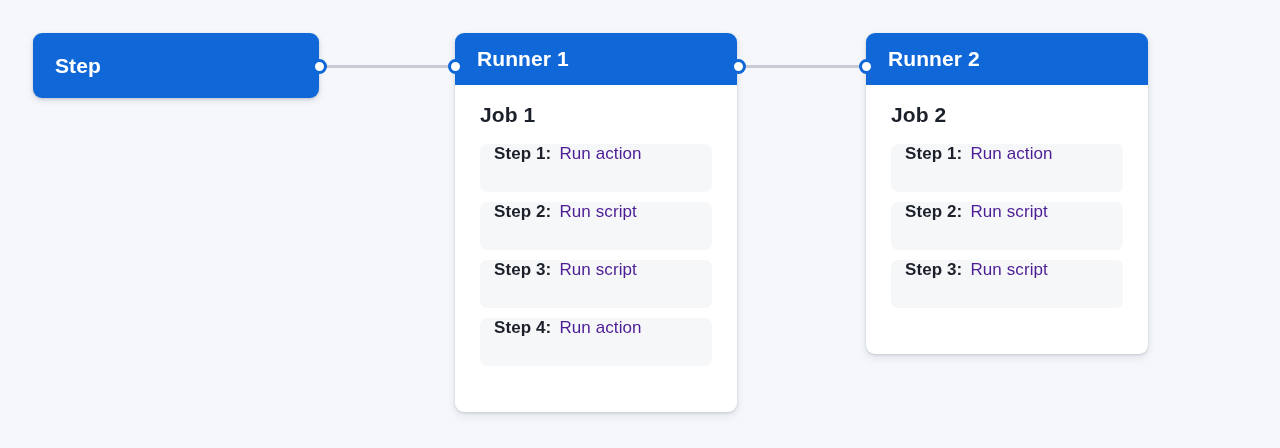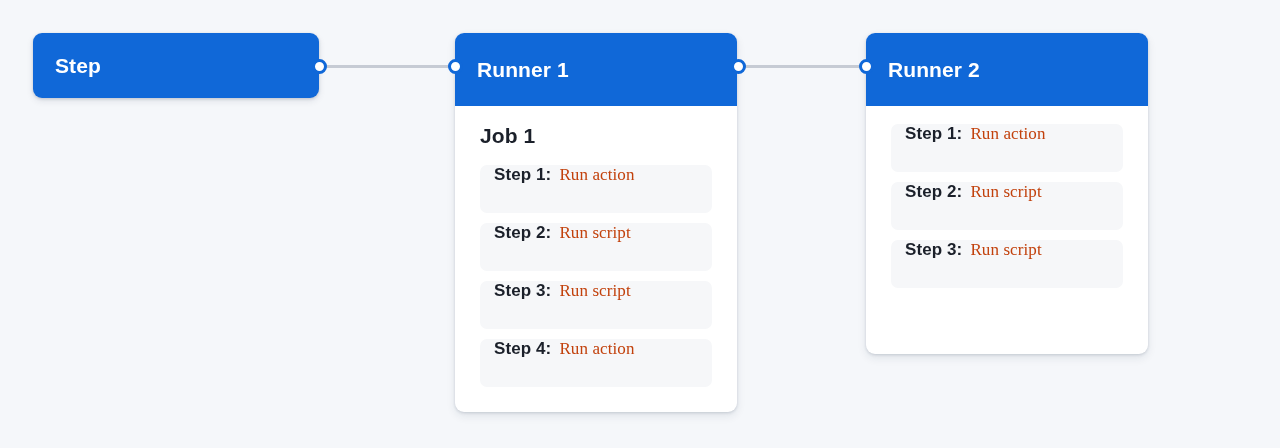--- a/index.html
+++ b/index.html
@@ -77,21 +77,21 @@
     background: #ffffff;
     border-radius: 9px;
     box-shadow: 0 1px 3px rgba(27,43,72,0.16), 0 4px 10px rgba(27,43,72,0.09);
     z-index: 3;
     overflow: hidden;
   }
   .card-runner-1 { left: 455px; top: 33px; width: 282px; height: 379px; }
   .card-runner-2 { left: 866px; top: 33px; width: 282px; height: 321px; }
 
   .runner-header {
-    height: 73px;
+    height: 52px;
     background: #1068d8;
     display: flex;
     align-items: center;
   }
   .runner-title {
     color: #ffffff;
     font-size: 21px;
     font-weight: bold;
     letter-spacing: 0.1px;
     padding-left: 22px;
@@ -122,23 +122,22 @@
     gap: 8px;
   }
   .step-label {
     font-size: 17px;
     font-weight: bold;
     color: #1b202a;
     letter-spacing: 0.1px;
   }
   .step-value {
     font-size: 17px;
-    color: #c2410c;
-    letter-spacing: 0.1px;
-    font-family: Liberation Serif, serif;
+    color: #4c1d95;
+    letter-spacing: 0.1px;
   }
 </style>
 </head>
 <body>
 
 <div id="canvas">
 
   <div class="edge edge-1"></div>
   <div class="edge edge-2"></div>
 
@@ -174,20 +173,21 @@
     </div>
   </div>
   <div class="port port-r1-in"></div>
   <div class="port port-r1-out"></div>
 
   <div class="runner-card card-runner-2">
     <div class="runner-header">
       <span class="runner-title">Runner 2</span>
     </div>
     <div class="runner-body">
+      <div class="job-title">Job 2</div>
       <div class="steps">
         <div class="step-row">
           <span class="step-label">Step 1:</span>
           <span class="step-value">Run action</span>
         </div>
         <div class="step-row">
           <span class="step-label">Step 2:</span>
           <span class="step-value">Run script</span>
         </div>
         <div class="step-row">

